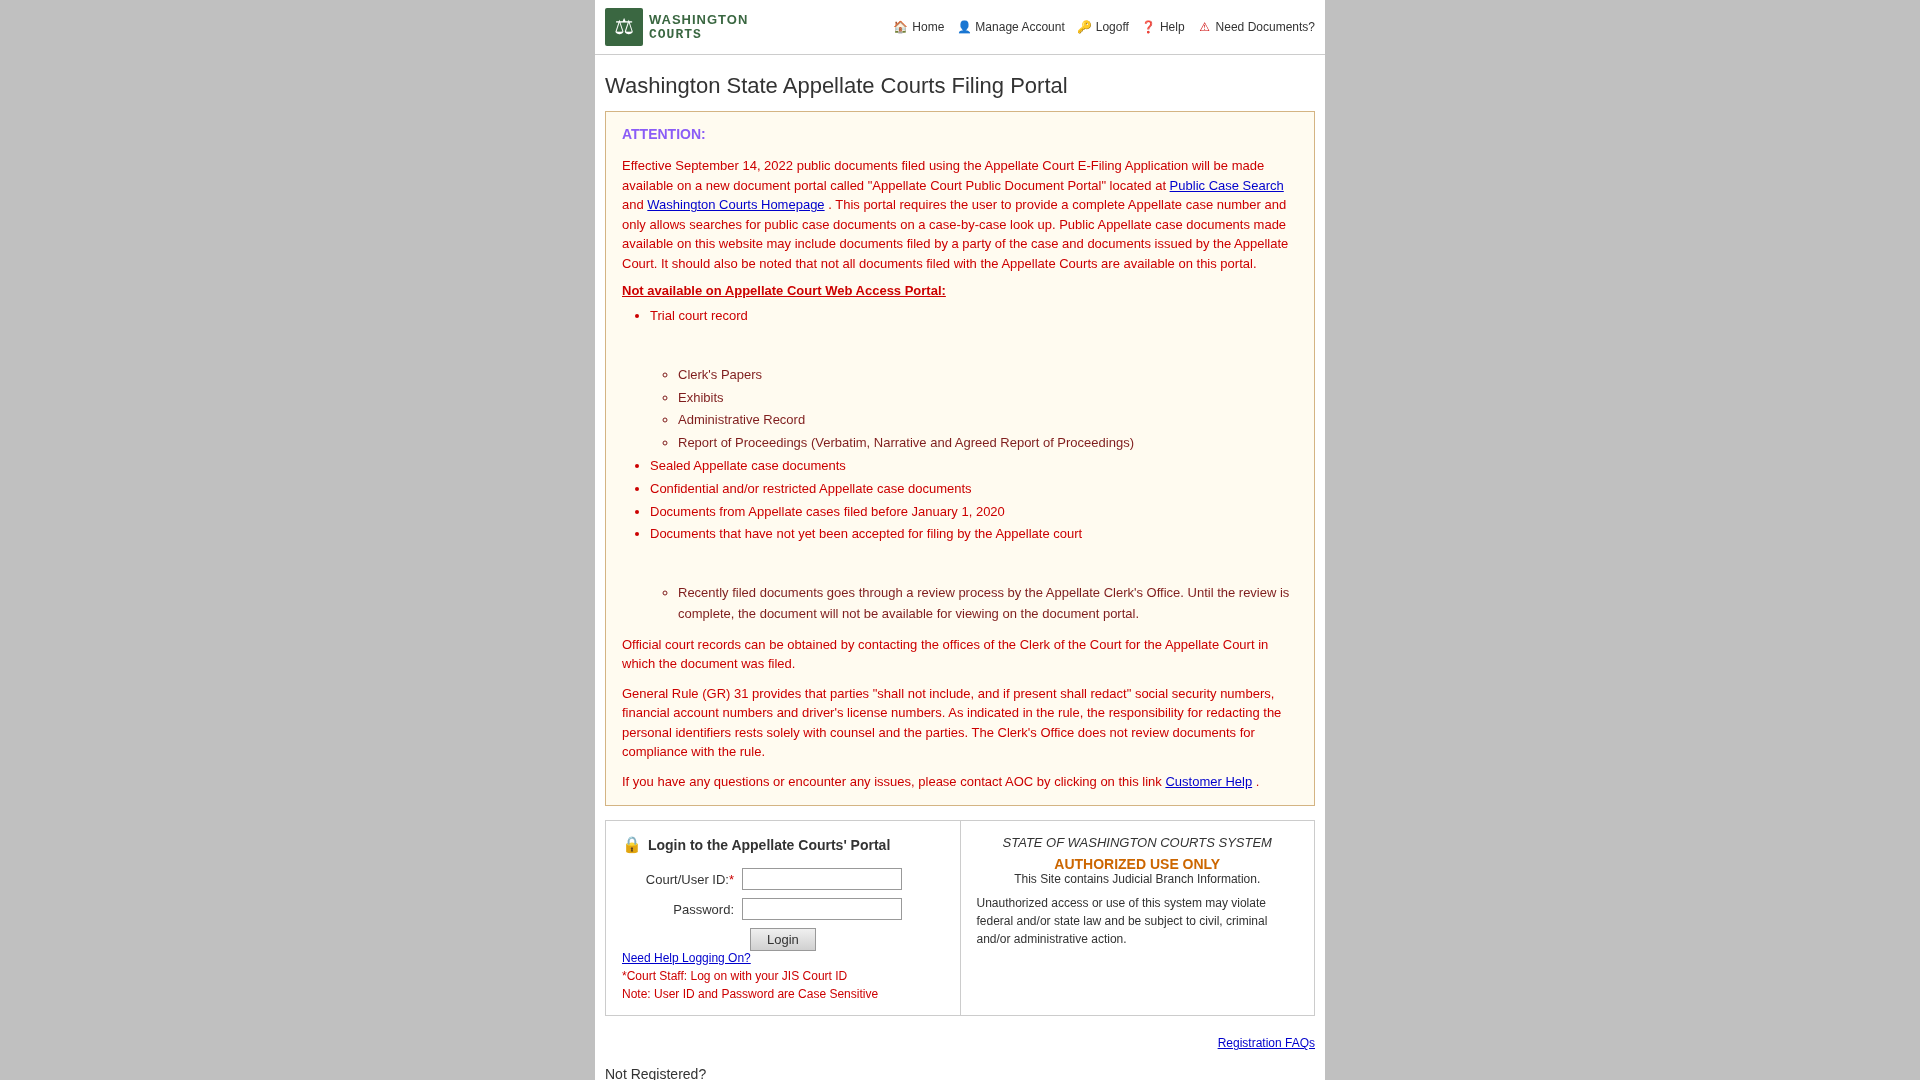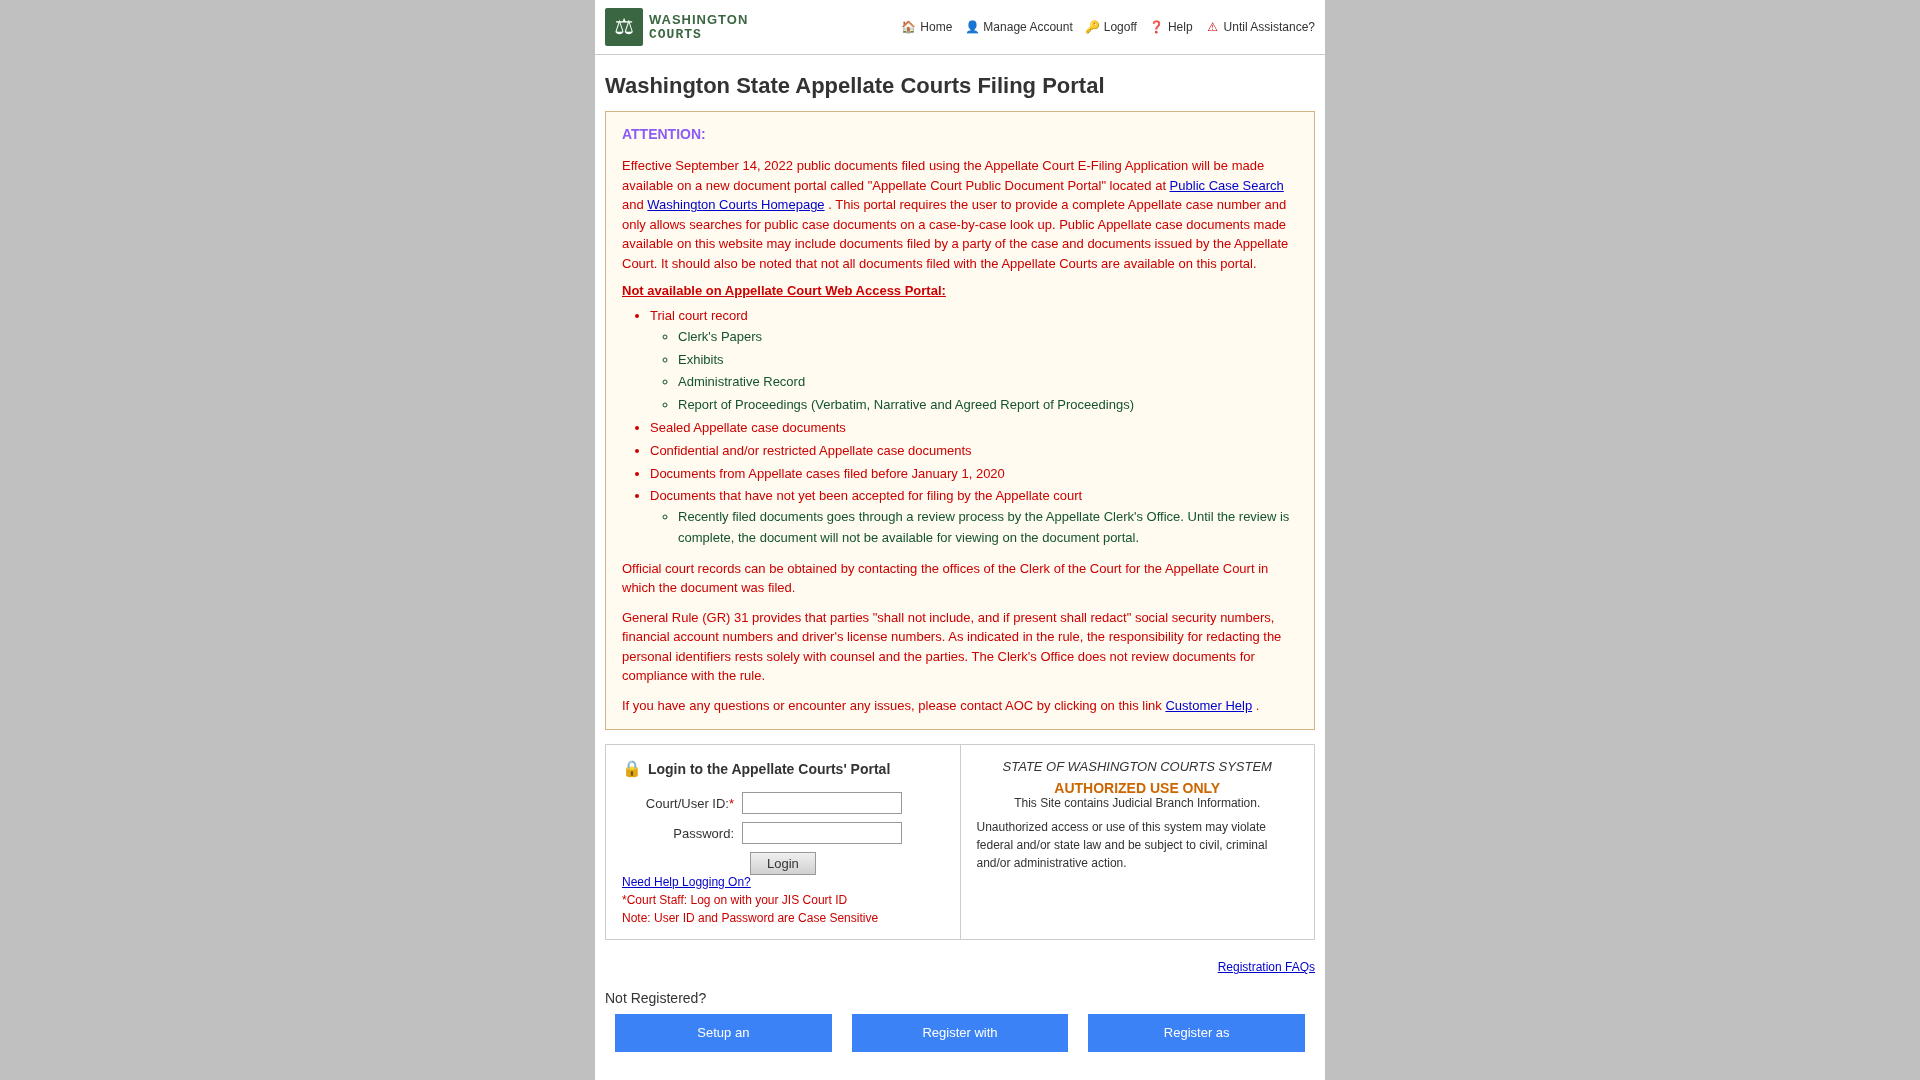--- a/index.html
+++ b/index.html
@@ -53,21 +53,21 @@
       display: inline-flex;
       align-items: center;
       justify-content: center;
       font-size: 12px;
     }
     
     #page-title {
       font-size: 22px;
       color: #333;
       padding: 18px 10px 12px 10px;
-      font-weight: bold;
+      font-weight: normal;
     }
     
     #main-content {
       padding: 0 10px 10px 10px;
     }
     
     #attention-box {
       border: 1px solid #d4b483;
       background: #fffbf0;
       padding: 14px 16px;
@@ -102,23 +102,24 @@
       color: #cc0000;
       font-size: 13px;
       line-height: 1.6;
     }
     .bullet-list li {
       margin-bottom: 2px;
     }
     .sub-bullet-list {
       list-style: circle;
       padding-left: 28px;
-      color: #14532d;
+      color: #7f1d1d;
       font-size: 13px;
       line-height: 1.6;
+      margin-top: 38px;
     }
     .footer-text {
       color: #cc0000;
       font-size: 13px;
       line-height: 1.5;
       margin-top: 10px;
     }
     .footer-text a {
       color: #0000cc;
       text-decoration: underline;
@@ -291,21 +292,21 @@
       <a class="nav-link">
         <span class="nav-icon">🔑</span>
         <span>Logoff</span>
       </a>
       <a class="nav-link">
         <span class="nav-icon">❓</span>
         <span>Help</span>
       </a>
       <a class="nav-link">
         <span class="nav-icon" style="color:#cc0000;">⚠</span>
-        <span>Until Assistance?</span>
+        <span>Need Documents?</span>
       </a>
     </div>
   </div>
 
   <div id="page-title">Washington State Appellate Courts Filing Portal</div>
 
   <div id="main-content">
 
     <div id="attention-box">
       <div class="attention-label">ATTENTION:</div>

